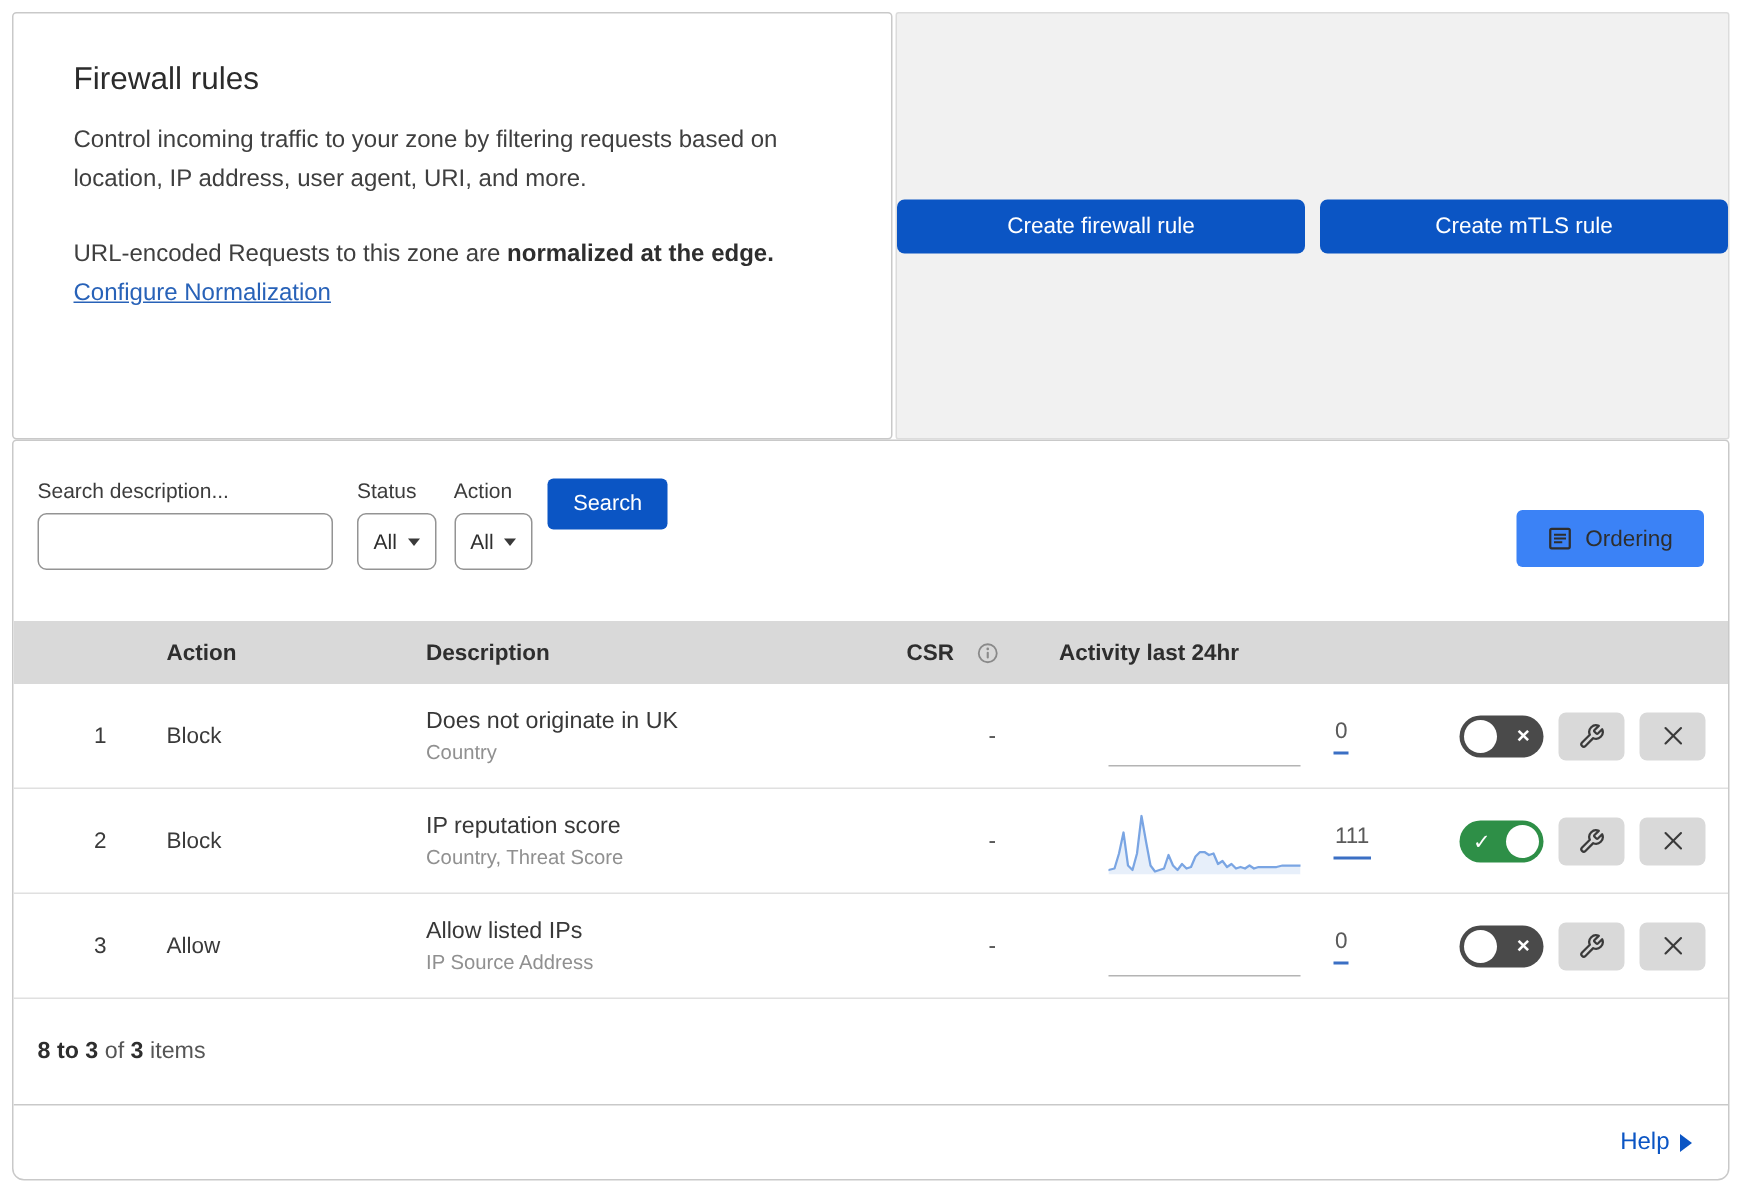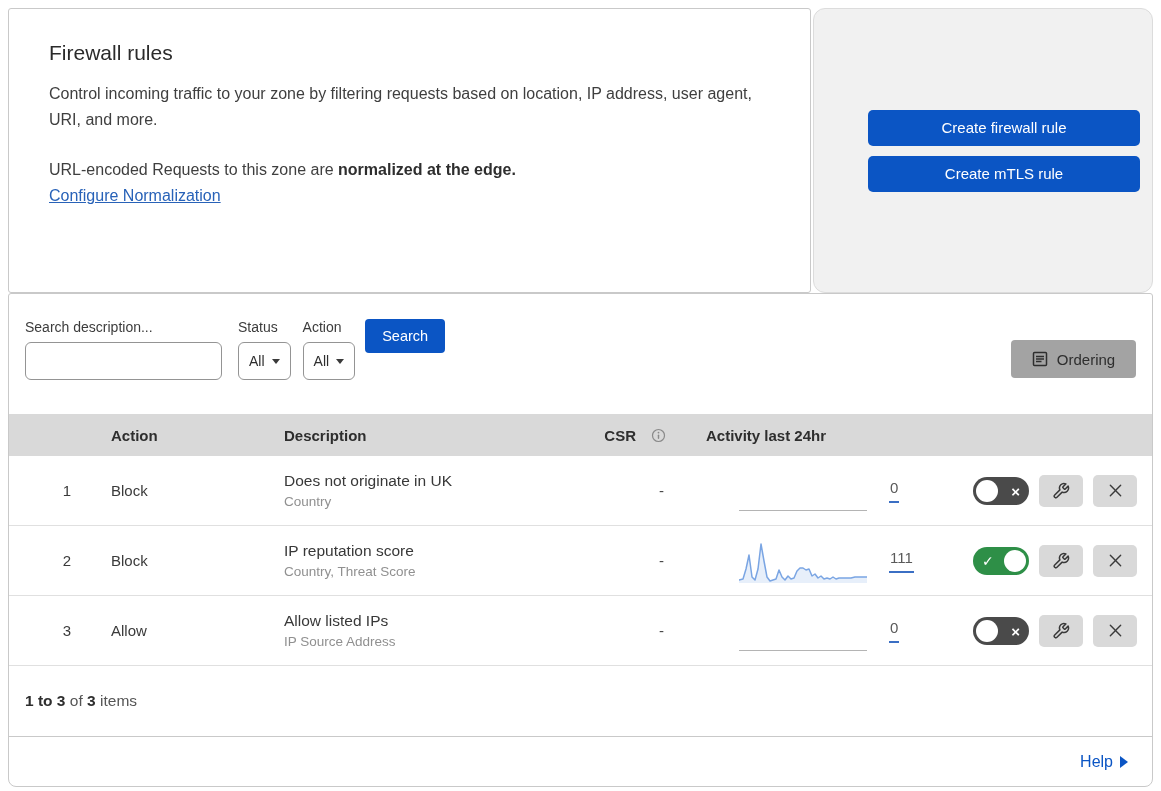--- a/index.html
+++ b/index.html
@@ -16,22 +16,22 @@
     padding: 32px 40px;
   }
   .intro-title { font-size: 21px; font-weight: 400; color: #2b2b2b; margin-bottom: 16px; }
   .intro-desc { font-size: 16px; line-height: 26px; color: #3f3f3f; max-width: 708px; margin-bottom: 28px; }
   .intro-usage { font-size: 16px; font-weight: 700; color: #2e2e2e; margin-bottom: 29px; }
   .intro-norm { font-size: 16px; color: #3f3f3f; margin-bottom: 8px; }
   .intro-norm b { color: #2e2e2e; }
   .intro-link { font-size: 16px; color: var(--link-blue); text-decoration: underline; cursor: pointer; display: inline-block; }
   .actions-panel {
     flex: 1; margin-left: 2px;
-    background: #f1f1f1; border: 1px solid #dcdcdc; border-radius: 12px;
-    display: flex; flex-direction: column; align-items: center; justify-content: center; gap: 10px; padding-left: 42px;
+    background: #f1f1f1; border: 1px solid #dcdcdc; border-radius: 2px;
+    display: flex; flex-direction: row; align-items: center; justify-content: center; gap: 10px;
   }
   .btn-primary {
     width: 272px; height: 36px;
     background: var(--blue); color: #fff; border: none; border-radius: 5px;
     font-size: 15px; font-family: inherit; cursor: pointer;
   }
   .main-card {
     margin-top: 0px;
     border: 1px solid #c9c9c9; border-radius: 3px 3px 8px 8px;
     background: #fff; overflow: hidden;
@@ -54,21 +54,21 @@
   .grp-status { margin-left: 16px; }
   .grp-action { margin-left: 12px; }
   .btn-search {
     margin-left: 10px; width: 80px; height: 34px;
     background: var(--blue); color: #fff; border: none; border-radius: 4px;
     font-size: 14.5px; font-family: inherit; cursor: pointer; align-self: flex-start;
   }
   .spacer { flex: 1; }
   .btn-ordering {
     margin-top: 21px; width: 125px; height: 38px;
-    background: #a3a3a3; border: none; border-radius: 4px;
+    background: #3b82f6; border: none; border-radius: 4px;
     display: flex; align-items: center; justify-content: center; gap: 9px;
     font-size: 15px; color: #2e2e2e; font-family: inherit; cursor: pointer;
   }
   
   .tbl-grid { display: grid; grid-template-columns: 100px 175px 290px 110px 240px 1fr; align-items: center; }
   .tbl-header { height: 42px; background: #d9d9d9; font-weight: 700; font-size: 15px; color: #2e2e2e; }
   .h-action { padding-left: 2px; }
   .h-csr { display: flex; justify-content: flex-end; align-items: center; gap: 15px; padding-right: 18px; }
   .h-activity { padding-left: 22px; }
   .tbl-row { height: 70px; border-bottom: 1px solid #e0e0e0; }
@@ -273,21 +273,21 @@
         <svg viewBox="0 0 16 16" width="15" height="15" stroke="#3a3a3a" stroke-width="1.5" stroke-linecap="round">
               <line x1="2.5" y1="2.5" x2="13.5" y2="13.5"></line>
               <line x1="13.5" y1="2.5" x2="2.5" y2="13.5"></line>
             </svg>
       </button>
     </div>
   </div>
 </div>
 
   <div class="tbl-footer">
-    <span><b>1 to 3</b></span>
+    <span><b>8 to 3</b></span>
     <span>of</span>
     <span><b>3</b></span>
     <span>items</span>
   </div>
 
   <div class="help-bar">
     <a class="help-link">
       <span>Help</span>
       <span class="help-arrow"></span>
     </a>

